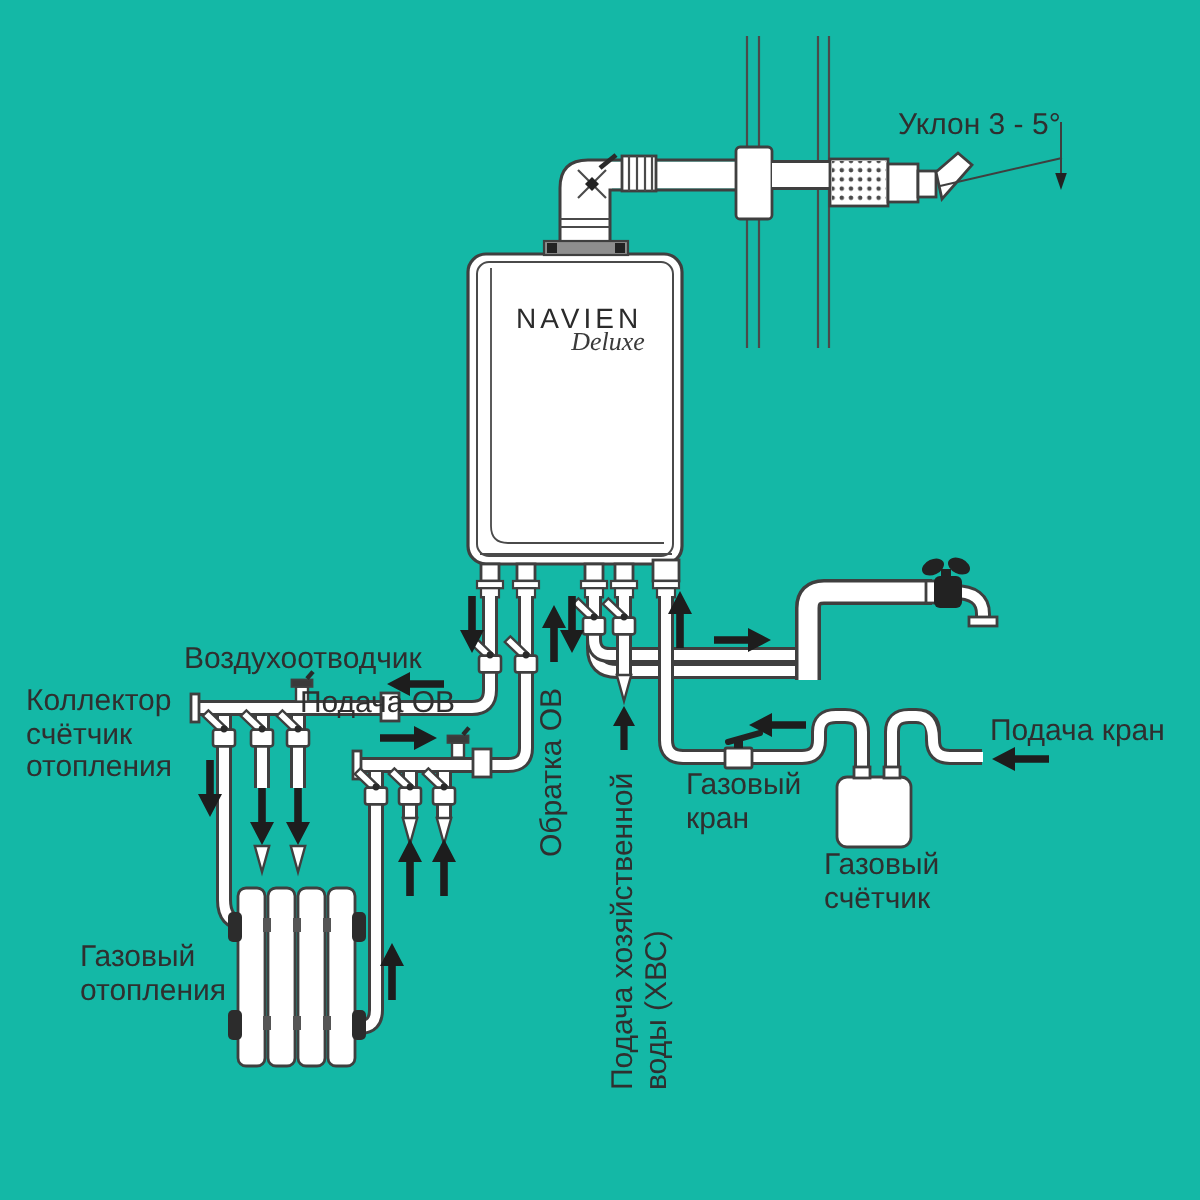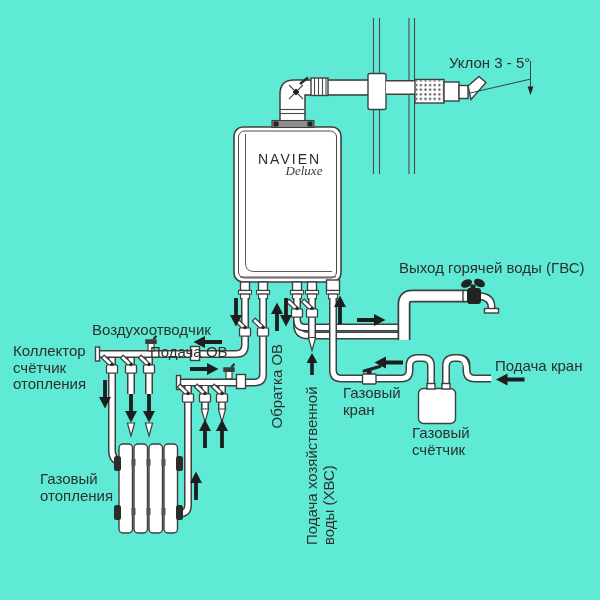--- a/index.html
+++ b/index.html
@@ -1,16 +1,16 @@
 <!DOCTYPE html>
 <html><head>
 <meta charset="utf-8">
 <style>
   html,body{margin:0;padding:0;background:#fff;}
-  #stage{position:relative;width:600px;height:600px;background:#5eead4;overflow:hidden;
+  #stage{position:relative;width:600px;height:600px;background:#14b8a6;overflow:hidden;
          font-family:"Liberation Sans", sans-serif;color:#2f2f2f;}
   #art{position:absolute;left:0;top:0;}
   .lbl{position:absolute;font-size:15px;line-height:16.5px;white-space:pre-line;color:#2f2f2f;}
   .rot{transform:rotate(-90deg);}
   .brand{position:absolute;font-size:14px;font-weight:normal;letter-spacing:2px;color:#2b2b2b;text-align:center;}
   .model{position:absolute;font-family:"Liberation Serif", serif;font-style:italic;font-size:13px;color:#3a3a3a;text-align:center;margin-left:16px;}
   
   .po{fill:none;stroke:#3f3f3f;stroke-width:8;stroke-linejoin:round;}
   .pi{fill:none;stroke:#ffffff;stroke-width:5;stroke-linejoin:round;}
   .pwo{fill:none;stroke:#3f3f3f;stroke-width:13;stroke-linejoin:round;}
@@ -238,21 +238,20 @@
     <use href="#arr" transform="translate(222,448)"></use>
     <use href="#arr" transform="translate(196,500)"></use>
     <use href="#arr" transform="translate(357,320) rotate(90)"></use>
     <use href="#arrS" transform="translate(312,375)"></use>
     <use href="#arr" transform="translate(403,362.5) rotate(-90)"></use>
     <use href="#arr" transform="translate(524.5,379.5) rotate(-90)"></use>
   </g>
 </svg>
 
   <div class="lbl" style="left:449px;top:55px;">Уклон 3 - 5°</div>
-  <div class="lbl" style="left:399px;top:260px;">Выход горячей воды (ГВС)</div>
   <div class="lbl" style="left:150px;top:296px;margin-top:48px;">Подача ОВ</div>
   <div class="lbl" style="left:92px;top:322px;">Воздухоотводчик</div>
   <div class="lbl" style="left:13px;top:343px;">Коллектор
 счётчик
 отопления</div>
   <div class="lbl" style="left:40px;top:471px;">Газовый
 отопления</div>
   <div class="lbl" style="left:343px;top:385px;">Газовый
 кран</div>
   <div class="lbl" style="left:412px;top:425px;">Газовый

